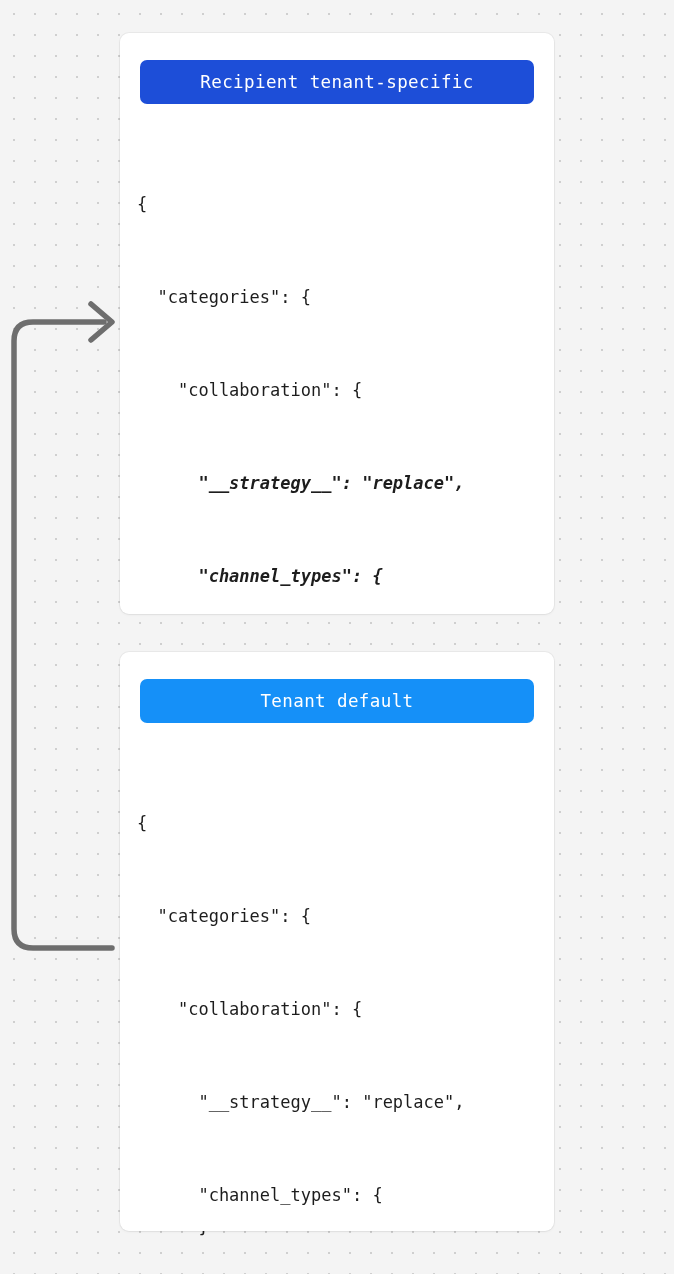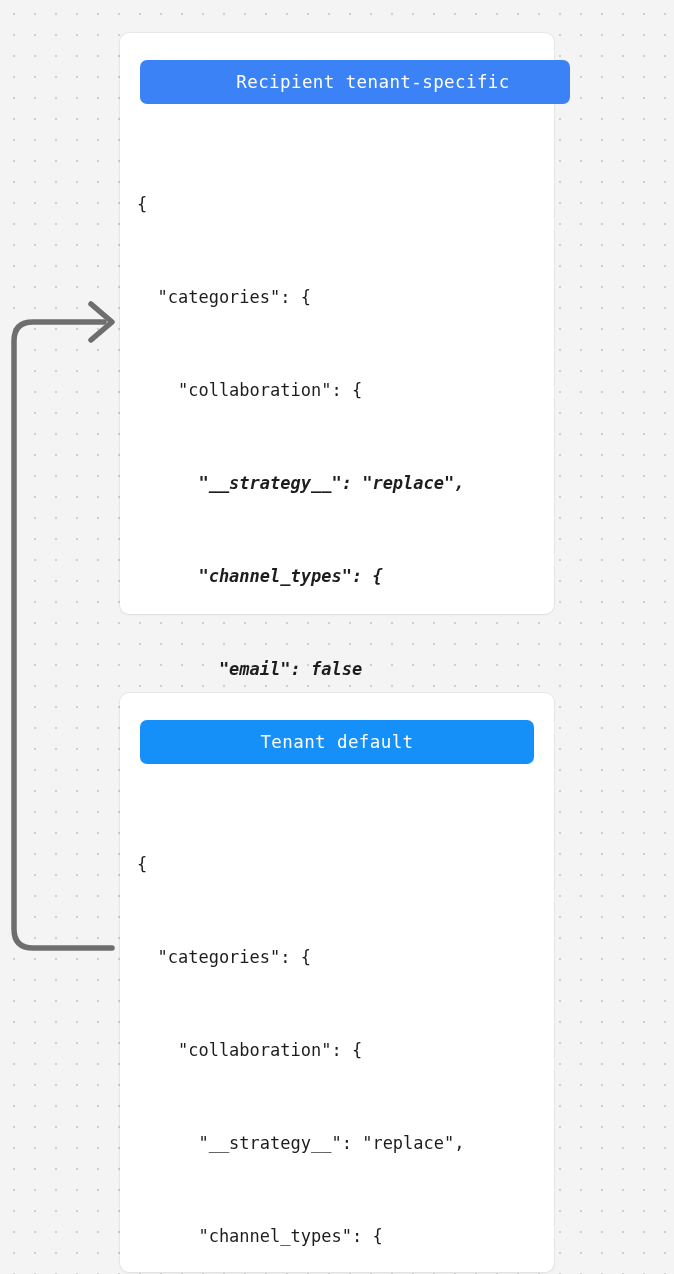--- a/index.html
+++ b/index.html
@@ -39,21 +39,21 @@
     box-shadow: 0 0 0 1px rgba(0,0,0,0.045), 0 1px 3px rgba(0,0,0,0.05);
   }
   .card--recipient {
     left: 120px;
     top: 33px;
     width: 434px;
     height: 581px;
   }
   .card--tenant {
     left: 120px;
-    top: 693px;
+    top: 652px;
     width: 434px;
     height: 579px;
   }
 
   .card-header {
     position: absolute;
     left: 20px;
     top: 27px;
     width: 394px;
     height: 44px;
@@ -61,21 +61,21 @@
     display: flex;
     align-items: center;
     justify-content: center;
     color: #ffffff;
     font-family: "DejaVu Sans Mono", "Liberation Mono", monospace;
     font-size: 17.5px;
     font-weight: 400;
     letter-spacing: 0.4px;
     white-space: nowrap;
   }
-  .card-header--purple { background: #3b82f6; padding-left: 36px; }
+  .card-header--purple { background: #1d4ed8; }
   .card-header--blue   { background: #1590f8; }
 
   .code-block {
     position: absolute;
     left: 0;
     top: 94px;
     width: 100%;
     padding: 0 17px;
     box-sizing: border-box;
     font-family: "DejaVu Sans Mono", "Liberation Mono", monospace;

